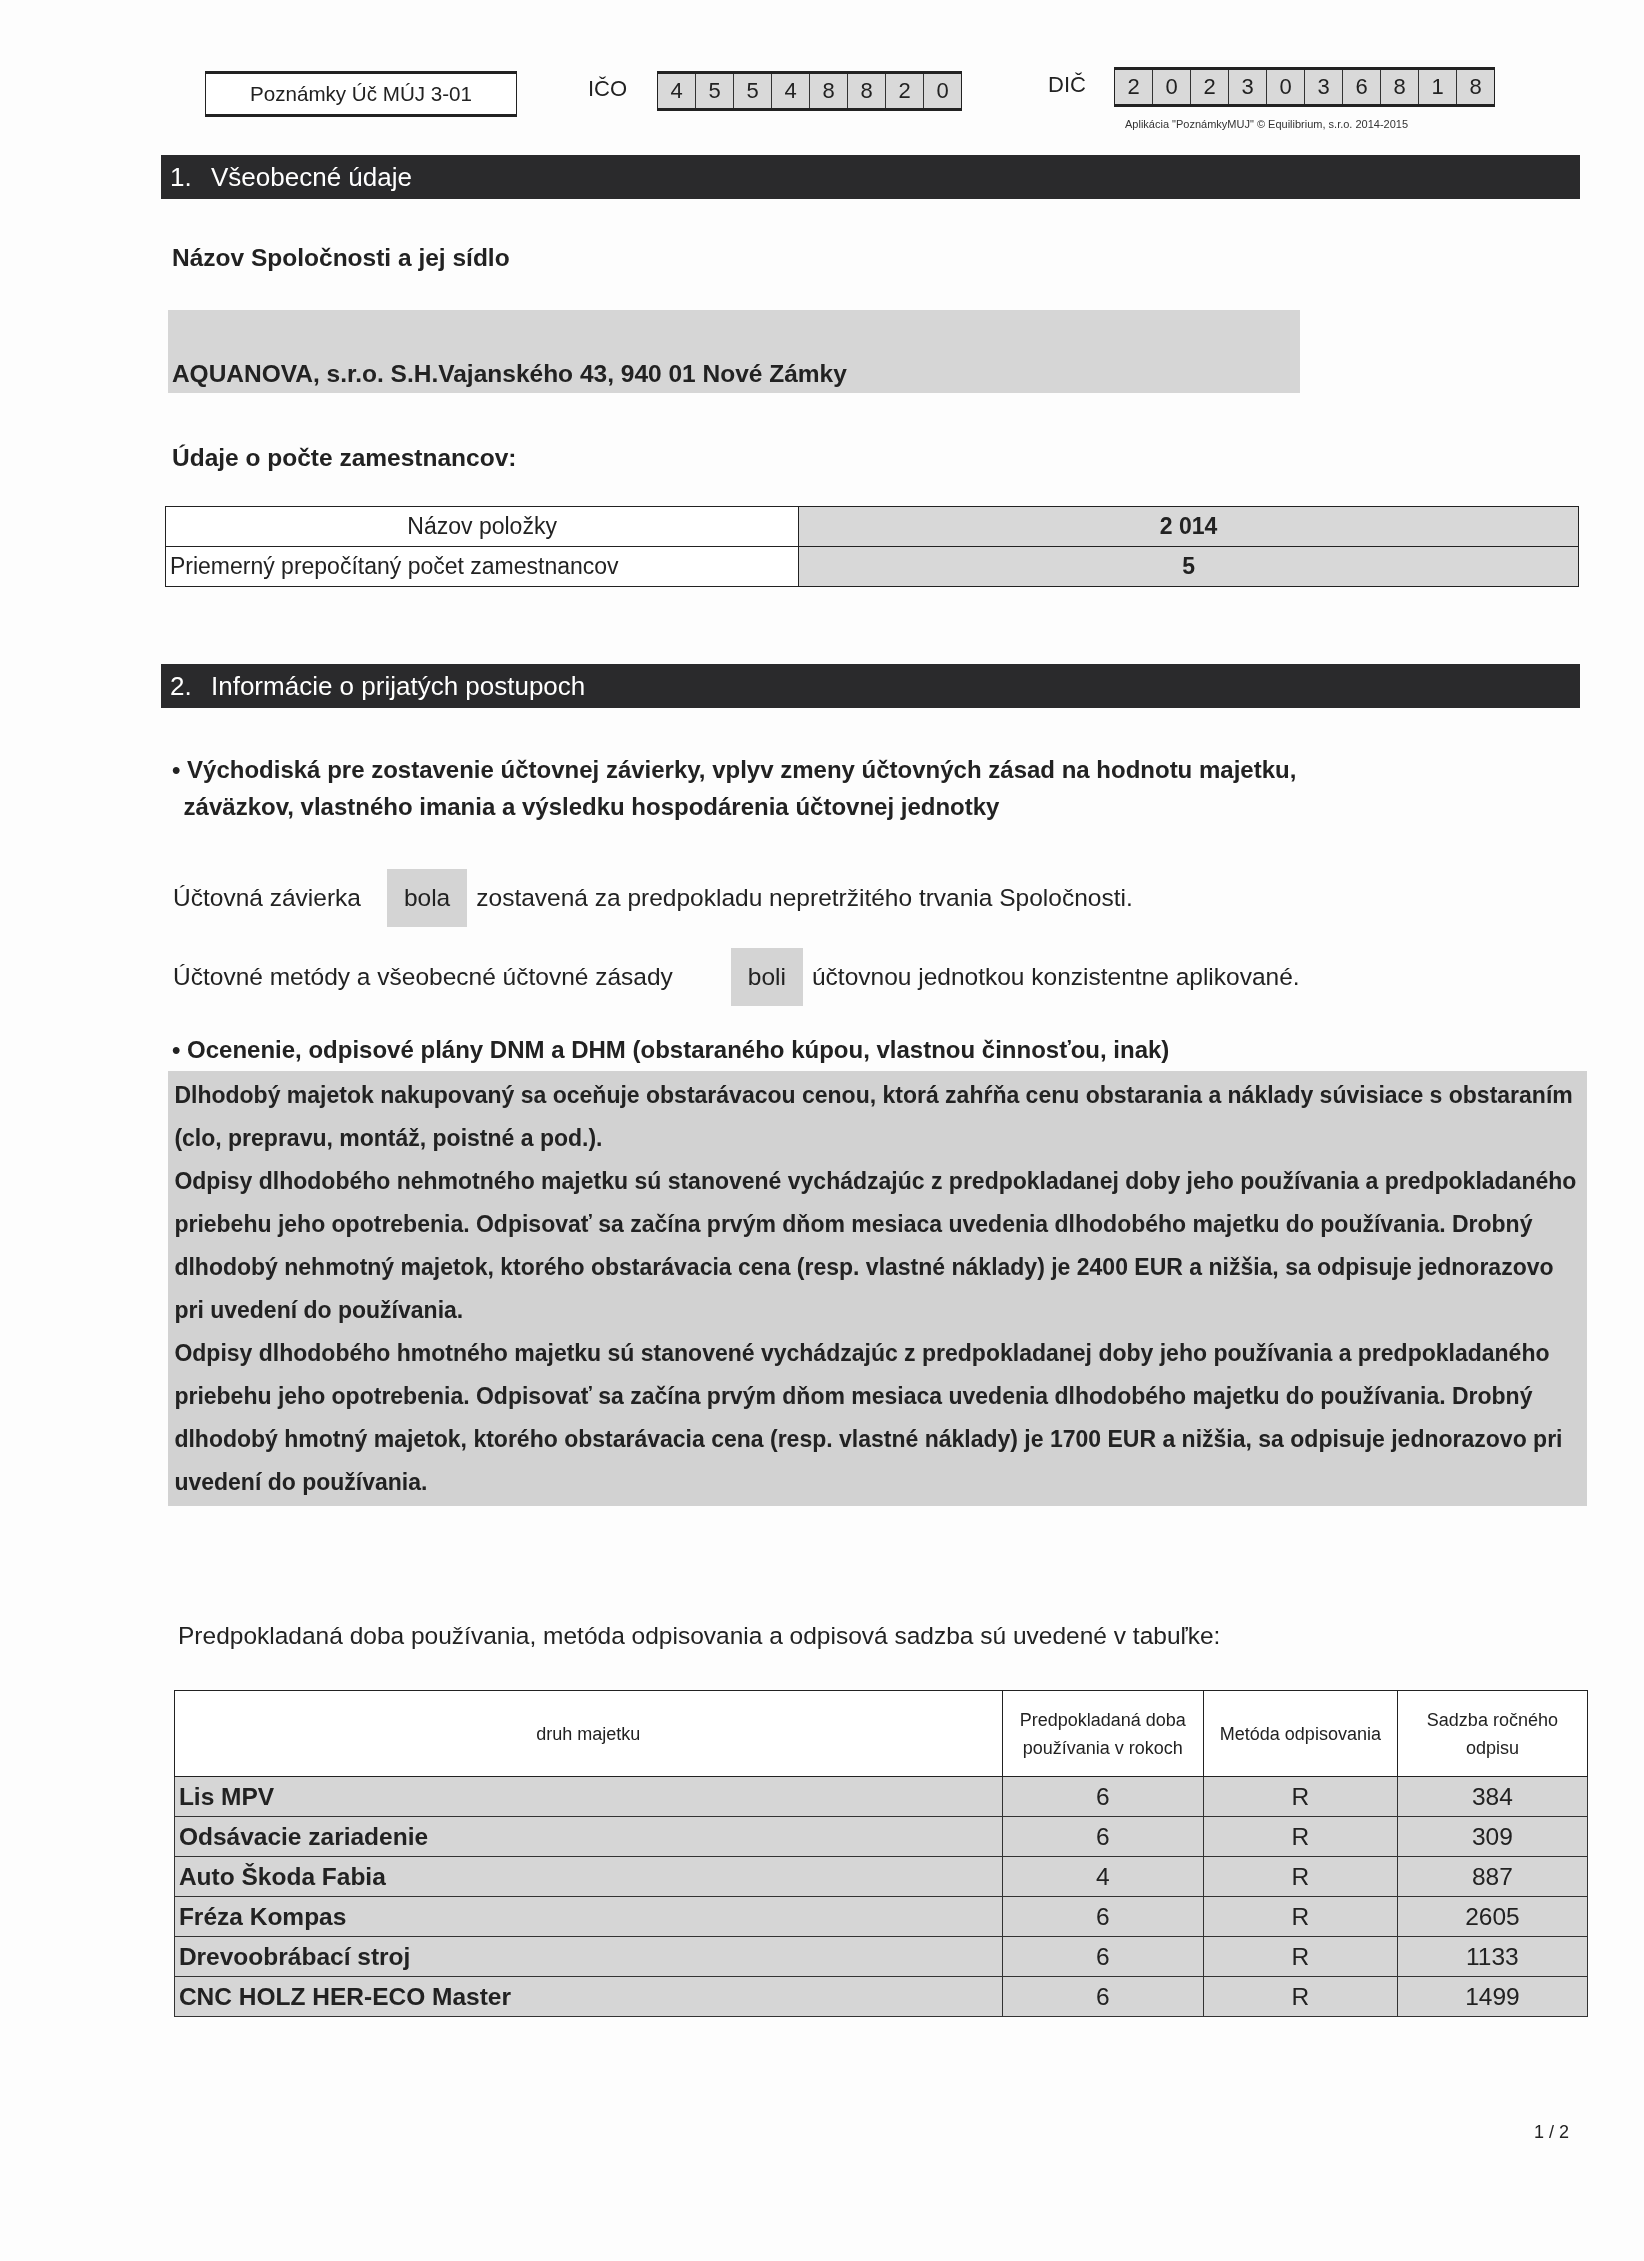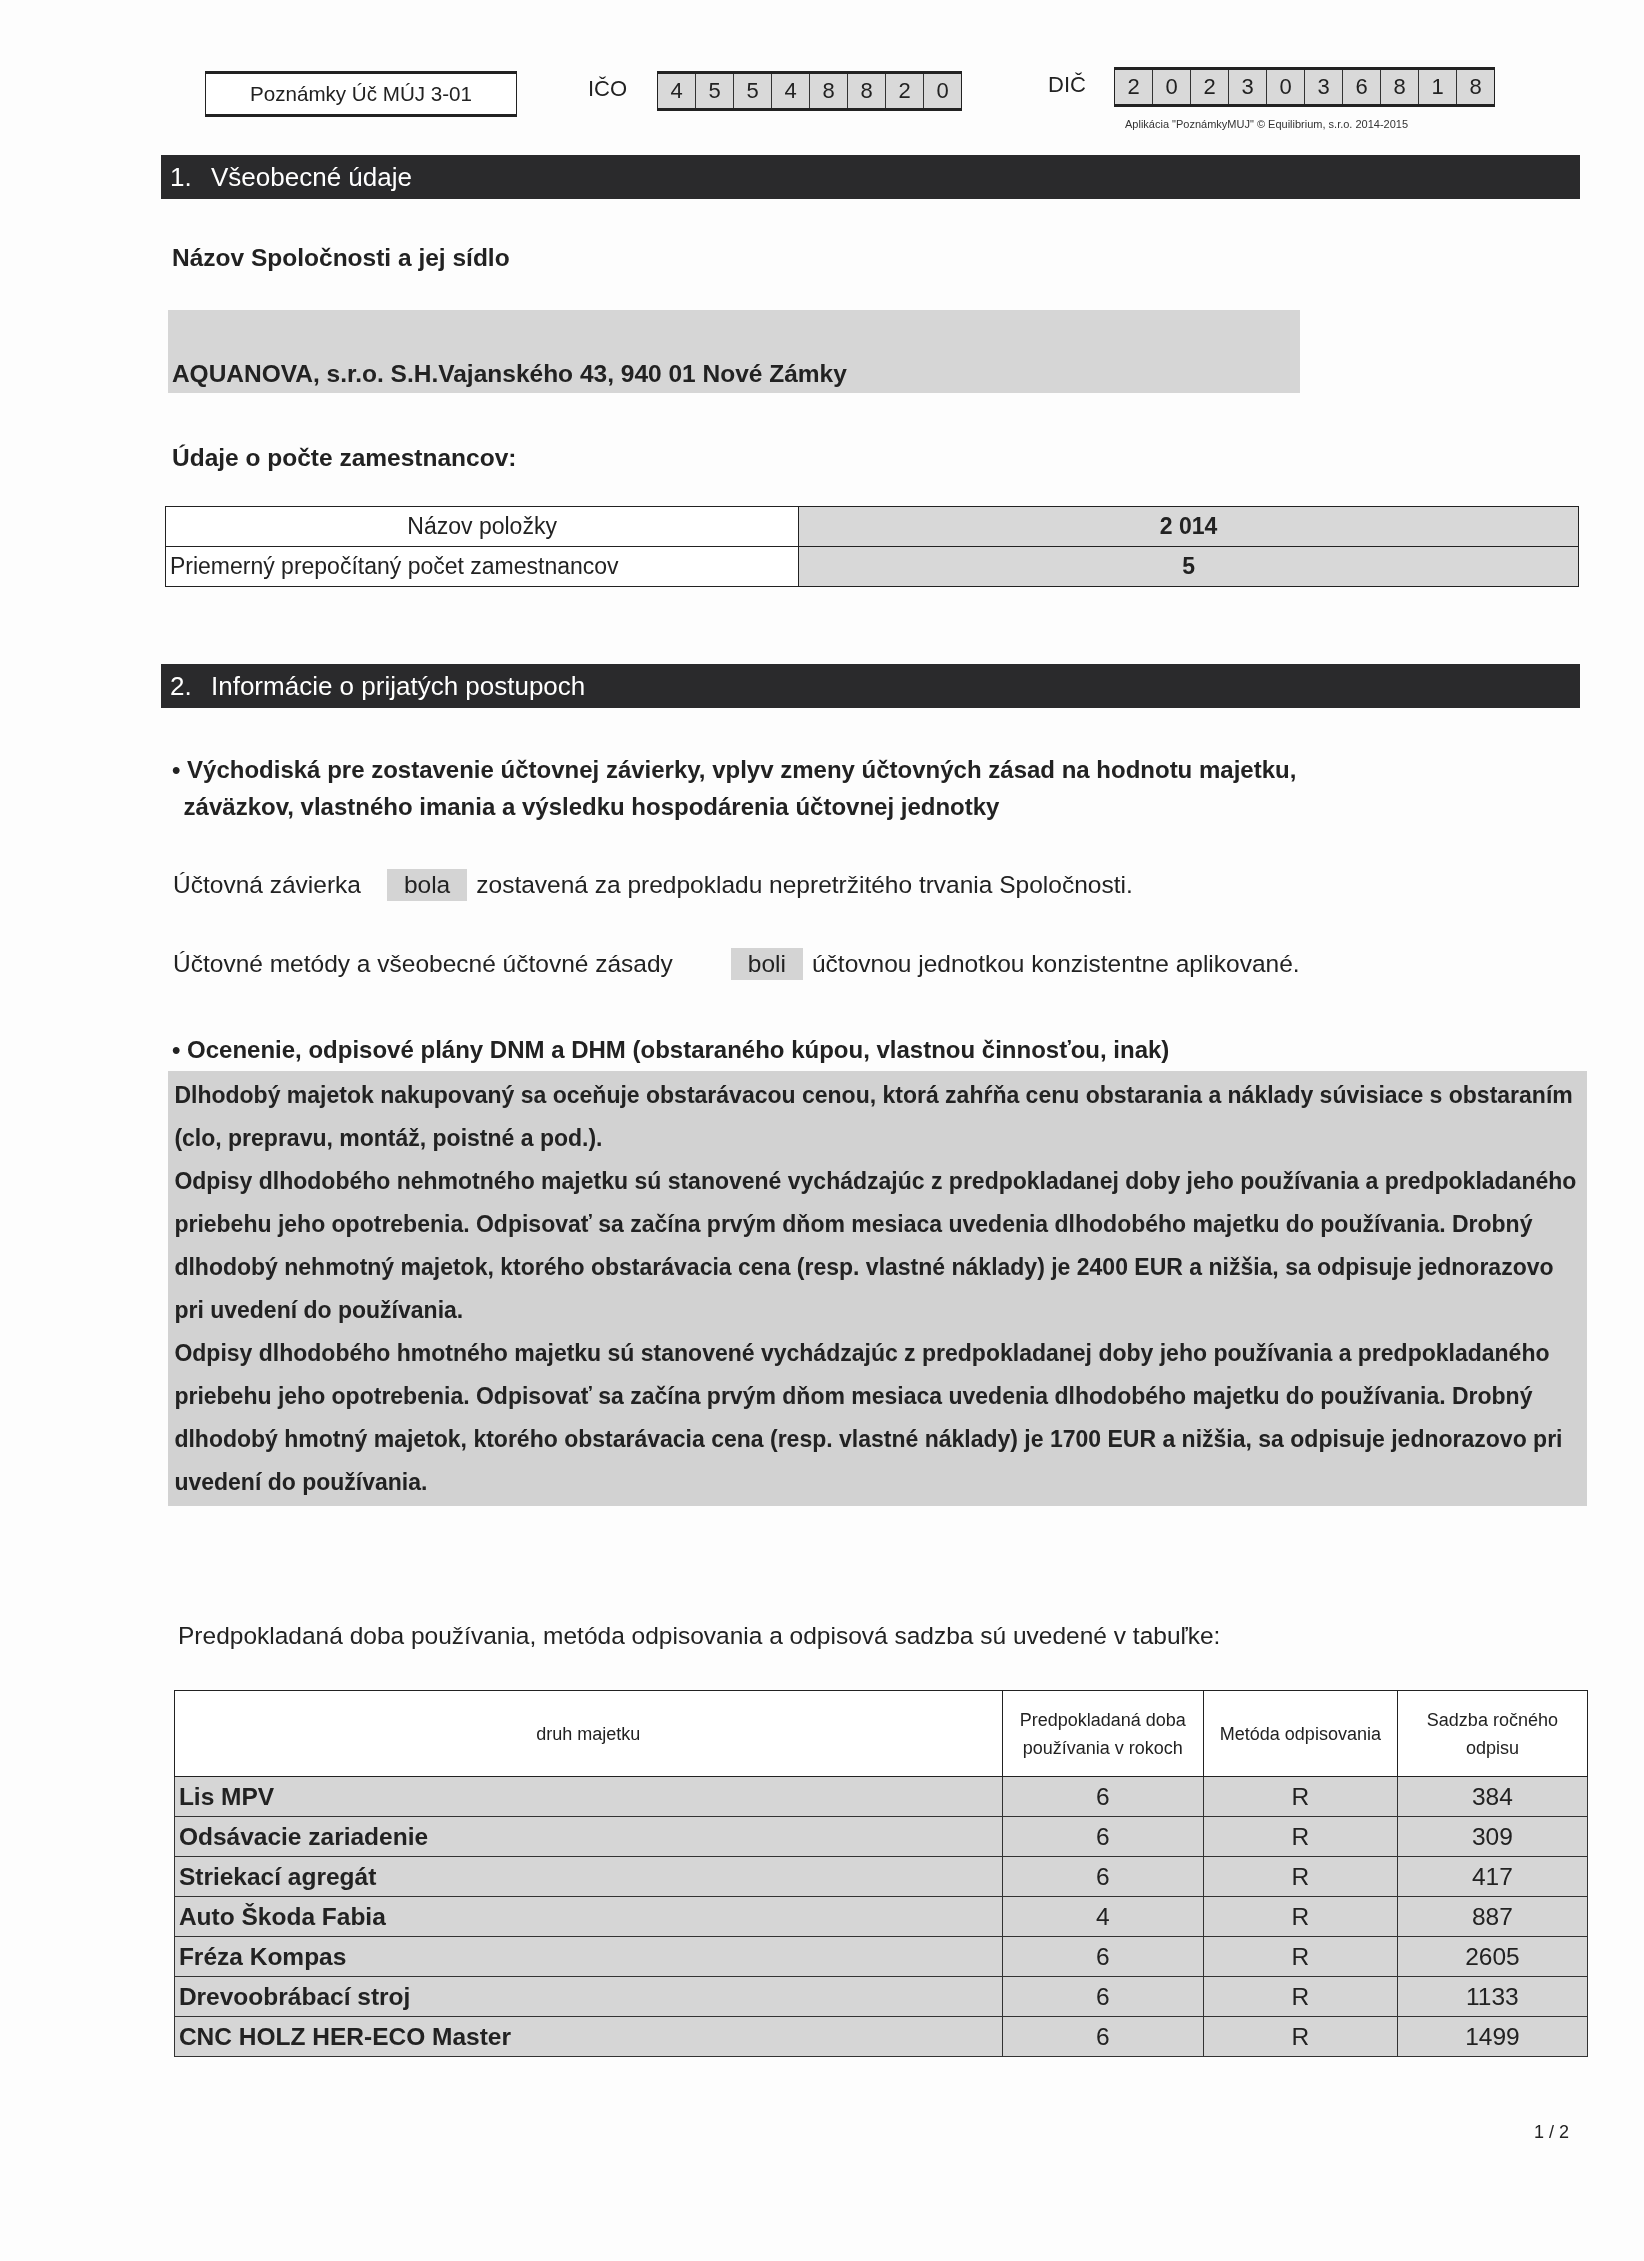--- a/index.html
+++ b/index.html
@@ -25,21 +25,21 @@
     font-size: 26px; display: flex; align-items: center; padding-left: 9px; box-sizing: border-box;
   }
   .section-bar .num { margin-right: 19.3px; }
   .label { font-size: 24.5px; font-weight: bold; }
   .grey-band { background: #d6d6d6; }
   table.emp { border-collapse: collapse; font-size: 23px; }
   table.emp td { border: 1.9px solid #222; height: 39px; padding: 0 3.9px; }
   table.emp td.val { background: #d8d8d8; text-align: center; width: 771px; font-weight: bold; }
   .bullet { font-size: 24px; font-weight: bold; line-height: 37px; }
   .sentence { font-size: 24.5px; display: flex; align-items: center; }
-  .inline-val { background: #d4d4d4; padding: 2px 17px; margin: 0 9px 0 26px; font-size: 24.5px; }
+  .inline-val { background: #d4d4d4; padding: 15px 17px; margin: 0 9px 0 26px; font-size: 24.5px; }
   .policy { left: 168px; top: 1071px; width: 1419px; background: #d2d2d2; font-size: 23px; font-weight: bold; line-height: 43px; padding: 2.6px 6.4px; box-sizing: border-box; }
   .policy p { margin: 0; }
   table.assets { border-collapse: collapse; font-size: 24.5px; }
   table.assets th { font-weight: normal; font-size: 18px; border: 1.9px solid #222; background: #fff; line-height: 28px; padding: 0 2.6px; }
   table.assets td { border: 1.3px solid #333; background: #d6d6d6; height: 37px; }
   table.assets td.name { font-weight: bold; padding-left: 3.9px; text-align: left; }
   table.assets td.c { text-align: center; }
   .pager { font-size: 18px; }
 </style>
 </head>
@@ -145,26 +145,20 @@
     <td class="c">R</td>
     <td class="c">384</td>
   </tr>
   <tr>
     <td class="name">Odsávacie zariadenie</td>
     <td class="c">6</td>
     <td class="c">R</td>
     <td class="c">309</td>
   </tr>
   <tr>
-    <td class="name">Striekací agregát</td>
-    <td class="c">6</td>
-    <td class="c">R</td>
-    <td class="c">417</td>
-  </tr>
-  <tr>
     <td class="name">Auto Škoda Fabia</td>
     <td class="c">4</td>
     <td class="c">R</td>
     <td class="c">887</td>
   </tr>
   <tr>
     <td class="name">Fréza Kompas</td>
     <td class="c">6</td>
     <td class="c">R</td>
     <td class="c">2605</td>

